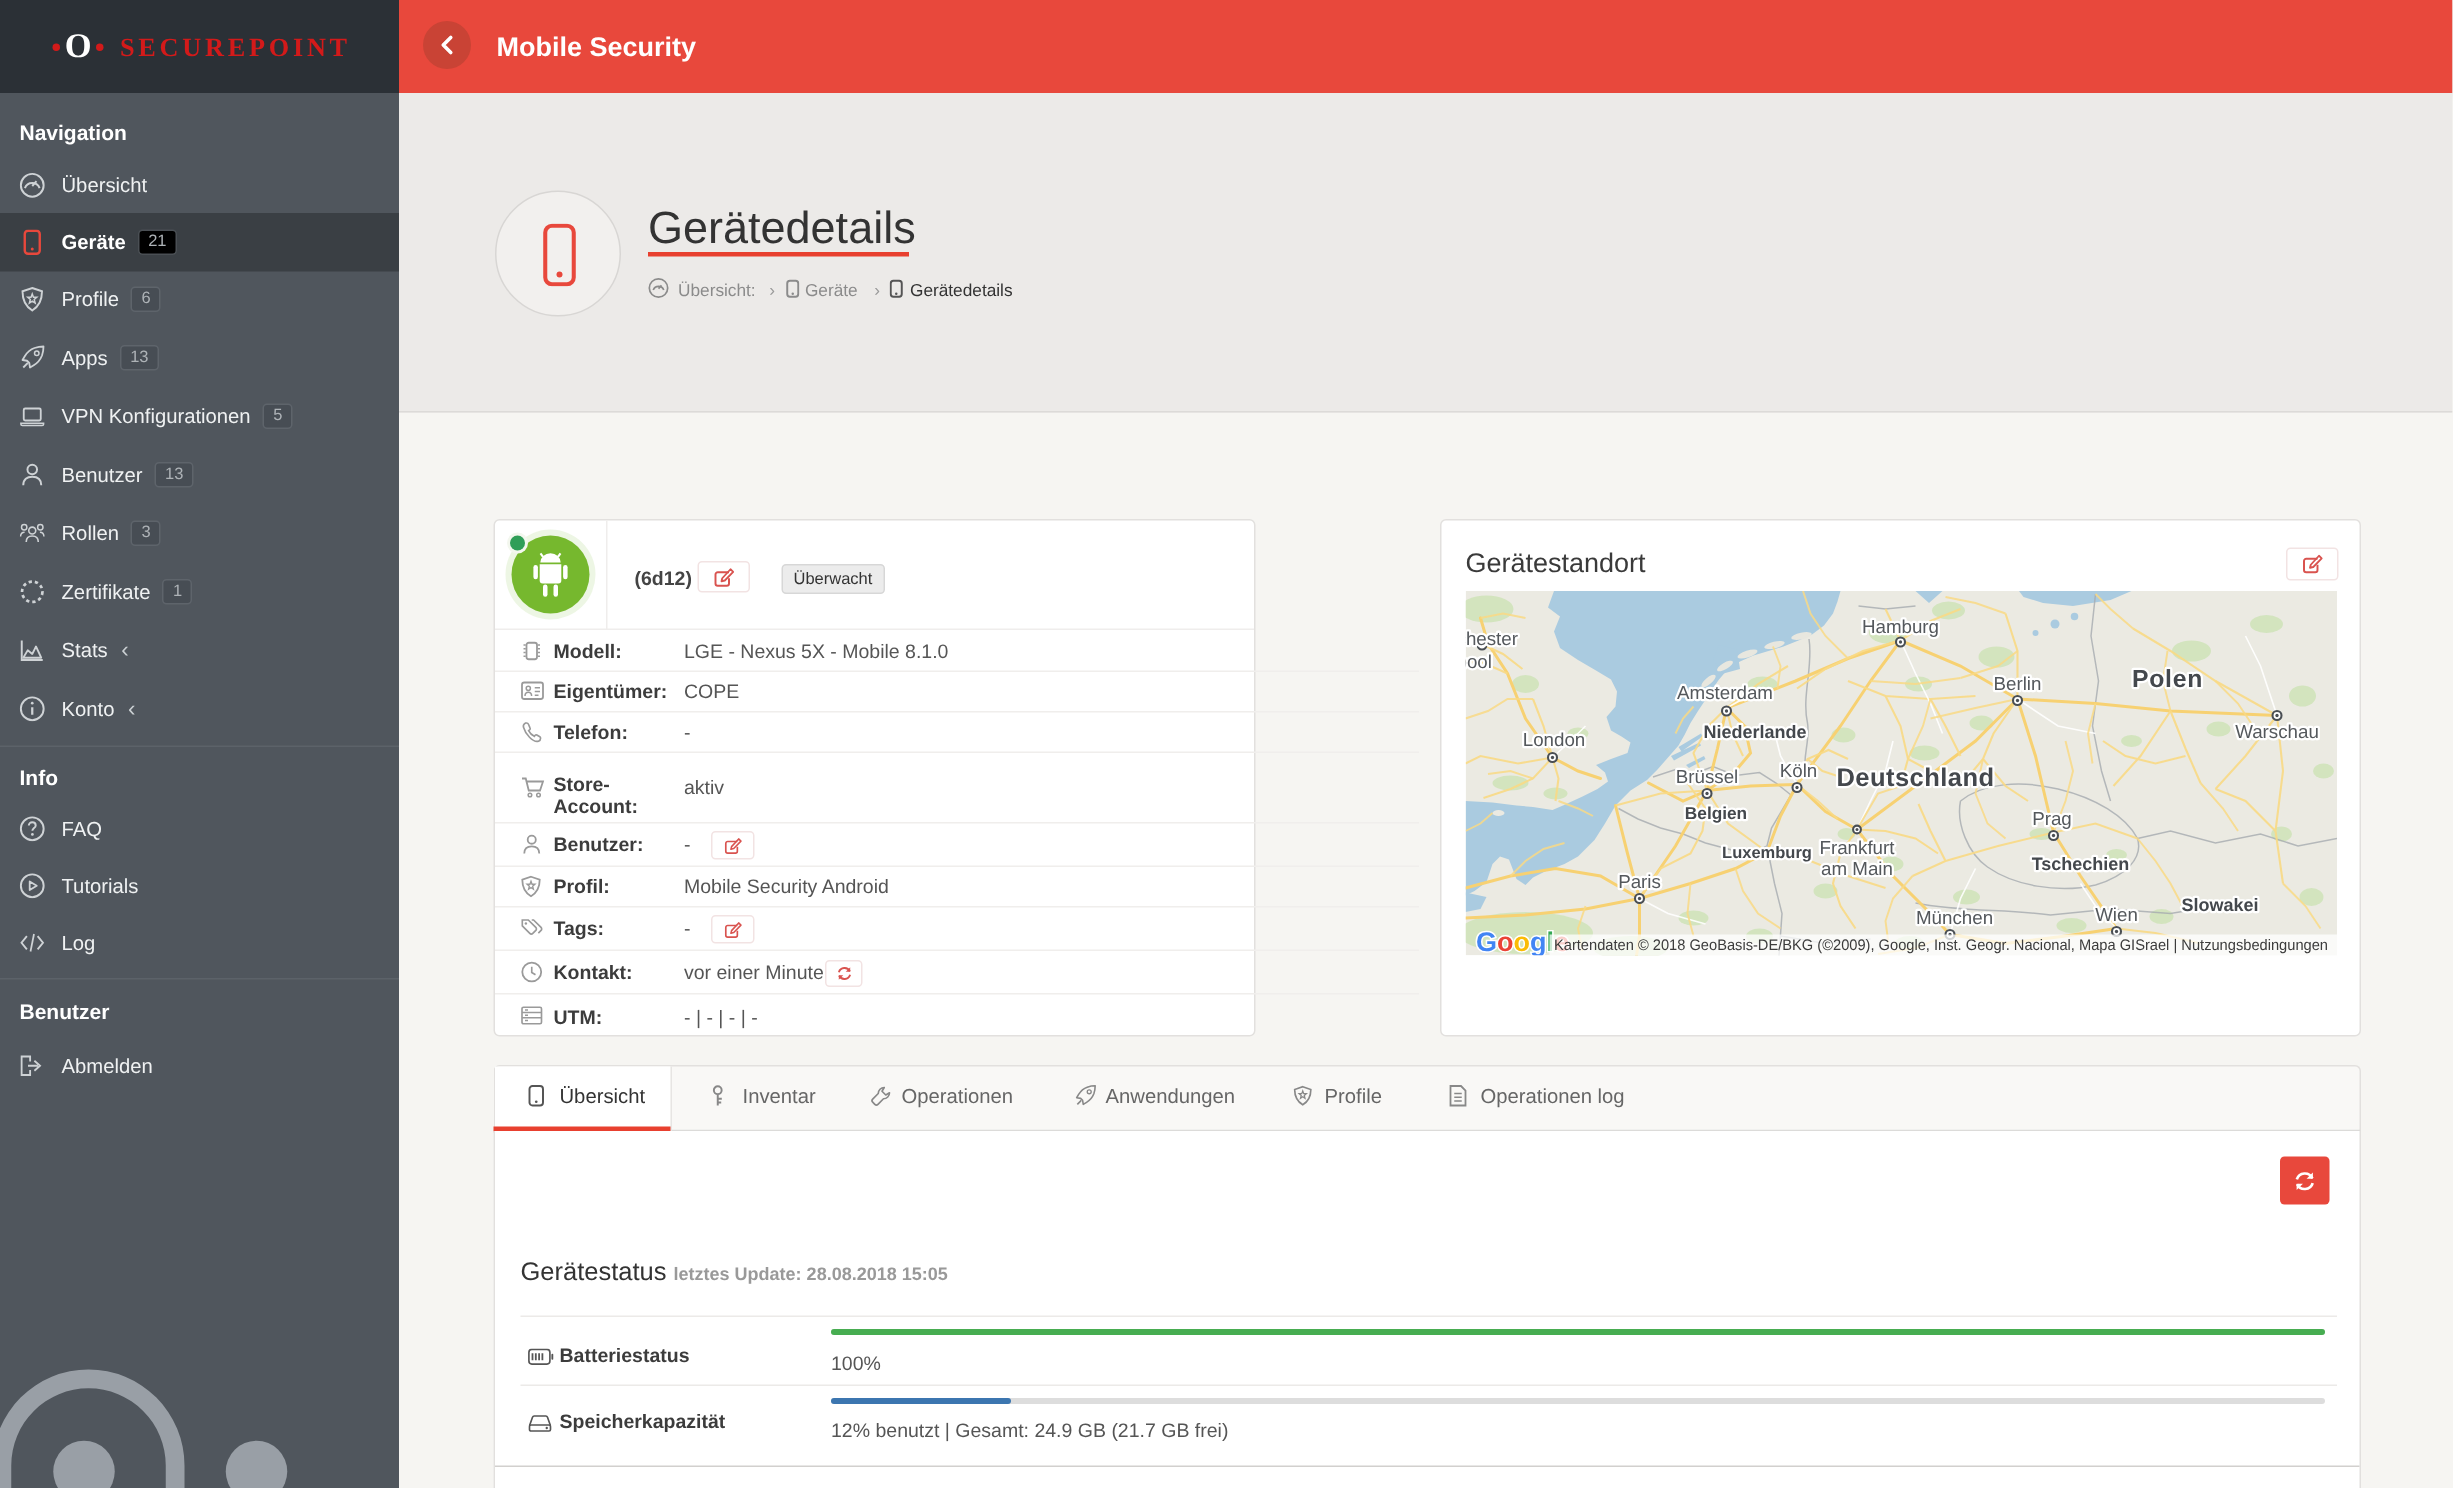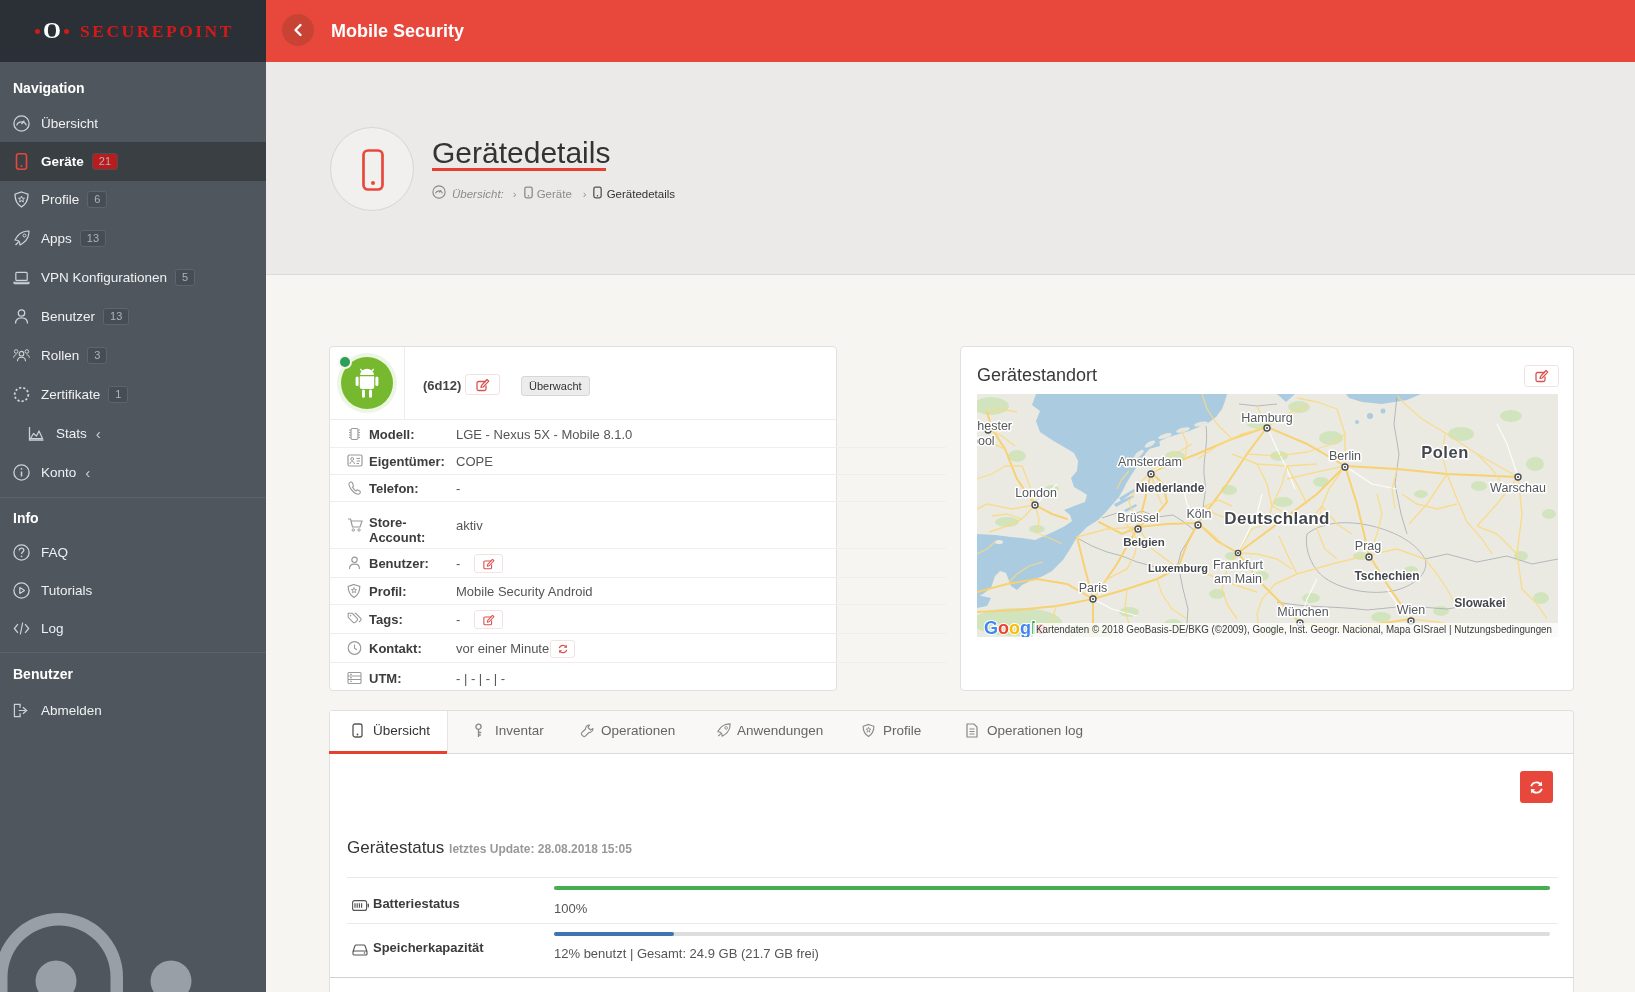--- a/index.html
+++ b/index.html
@@ -14,21 +14,21 @@
 #logo .o { font-family:"Liberation Serif",serif; font-weight:bold; font-size:23px; color:#fff; line-height:1; margin-top:-2px;}
 #logo .sp { font-family:"Liberation Serif",serif; font-weight:bold; font-size:17.5px; color:#d31a1a; letter-spacing:2.5px; margin-left:8px; }
 .nav-h { color:#ffffff; font-weight:bold; font-size:14px; padding:0 0 0 13px; position:absolute; }
 .nav-item { position:absolute; left:0; width:266px; height:39px; color:#eff1f2; font-size:13.5px; display:flex; align-items:center; padding-left:13px; }
 .nav-item .ic { width:17px; height:17px; color:#ced2d5; margin-right:11px; flex:none; display:flex; align-items:center; }
 .nav-item .tx { white-space:nowrap; }
 .nav-item .bd { margin-left:8px; background:#474d54; border:1px solid #5e646b; border-radius:3px; color:#aeb3b7; font-size:11px; padding:1px 6px; line-height:13px;}
 .nav-item.active { background:#3a3f44; }
 .nav-item.active .tx { font-weight:bold; color:#fff; }
 .nav-item.active .ic { color:#e8483c; }
-.nav-item.active .bd { background:#b91c1c; border-color:#4a4f54;text-align:right; }
+.nav-item.active .bd { background:#000000; border-color:#4a4f54;text-align:right; }
 .nav-item .chev { margin-left:9px; color:#cbd0d3; font-size:15px; }
 .nav-div { position:absolute; left:0; width:266px; border-top:1px solid #5c6269; }
 #watermark { position:absolute; left:0; bottom:0; }
 
 
 #topbar { position:absolute; left:266px; top:0; width:1369px; height:62px; background:#e8483c; box-shadow:0 2px 5px rgba(0,0,0,0.10); }
 #backbtn { position:absolute; left:16px; top:14px; width:32px; height:32px; border-radius:50%; background:#c94335; color:#fff; }
 #backbtn svg { position:absolute; left:9px; top:8px; }
 #topbar h2 { position:absolute; left:65px; top:21px; color:#fff; font-size:18px; font-weight:bold; }
 
@@ -113,21 +113,21 @@
         <circle cx="11" cy="34" r="2" fill="#e8483c"></circle>
       </svg>
     </div>
   <h1>Gerätedetails</h1>
   <div class="h1line"></div>
   <div id="breadcrumb">
     <svg width="14" height="14" viewBox="0 0 16 16" style="margin-bottom:3px;">
         <circle cx="8" cy="8" r="7" fill="none" stroke="#8b8b8b" stroke-width="1.3"></circle>
         <path d="M4 9.5 a4.3 4.3 0 0 1 8 0" fill="none" stroke="#8b8b8b" stroke-width="1.3"></path>
         <path d="M8 8.5 L10.3 6" stroke="#8b8b8b" stroke-width="1.3"></path>
-      </svg><span style="margin-left:6px;font-style:italic;">Übersicht:</span><span class="sep" style="padding:0 7px 0 9px;">›</span><svg width="9" height="13" viewBox="0 0 11 15" style="margin-bottom:2px;">
+      </svg><span style="margin-left:6px;">Übersicht:</span><span class="sep" style="padding:0 7px 0 9px;">›</span><svg width="9" height="13" viewBox="0 0 11 15" style="margin-bottom:2px;">
         <rect x="1" y="1" width="9" height="13" rx="2.2" fill="none" stroke="#8b8b8b" stroke-width="1.6"></rect>
         <circle cx="5.5" cy="11.5" r="1" fill="#8b8b8b"></circle>
       </svg><span style="margin-left:4px;">Geräte</span><span class="sep" style="padding:0 6px 0 11px;">›</span><svg width="9" height="13" viewBox="0 0 11 15" style="margin-bottom:2px;">
         <rect x="1" y="1" width="9" height="13" rx="2.2" fill="none" stroke="#555" stroke-width="1.6"></rect>
         <circle cx="5.5" cy="11.5" r="1" fill="#555"></circle>
       </svg><span class="last" style="margin-left:5px;">Gerätedetails</span>
   </div>
 </div>
 
 <div id="sidebar">
@@ -222,21 +222,21 @@
   </div>
   <div class="nav-item" style="top:375px;align-items:center;">
     <span class="ic">
         <svg width="17" height="17" viewBox="0 0 17 17">
           <circle cx="8.5" cy="8.5" r="6.8" fill="none" stroke="currentColor" stroke-width="1.8" stroke-dasharray="2.2 2"></circle>
         </svg>
       </span>
     <span class="tx">Zertifikate</span>
     <span class="bd">1</span>
   </div>
-  <div class="nav-item" style="top:414px;margin-left:15px;">
+  <div class="nav-item" style="top:414px;">
     <span class="ic">
         <svg width="17" height="17" viewBox="0 0 17 17">
           <path d="M1.5 2 L1.5 15 L15.5 15" fill="none" stroke="currentColor" stroke-width="1.3"></path>
           <path d="M2.5 13.5 L5.5 8.5 L8.5 11 L11 6 L14.5 13.5 Z" fill="none" stroke="currentColor" stroke-width="1.2" stroke-linejoin="round"></path>
         </svg>
       </span>
     <span class="tx">Stats</span>
     <span class="chev">‹</span>
   </div>
   <div class="nav-item" style="top:453px;">

